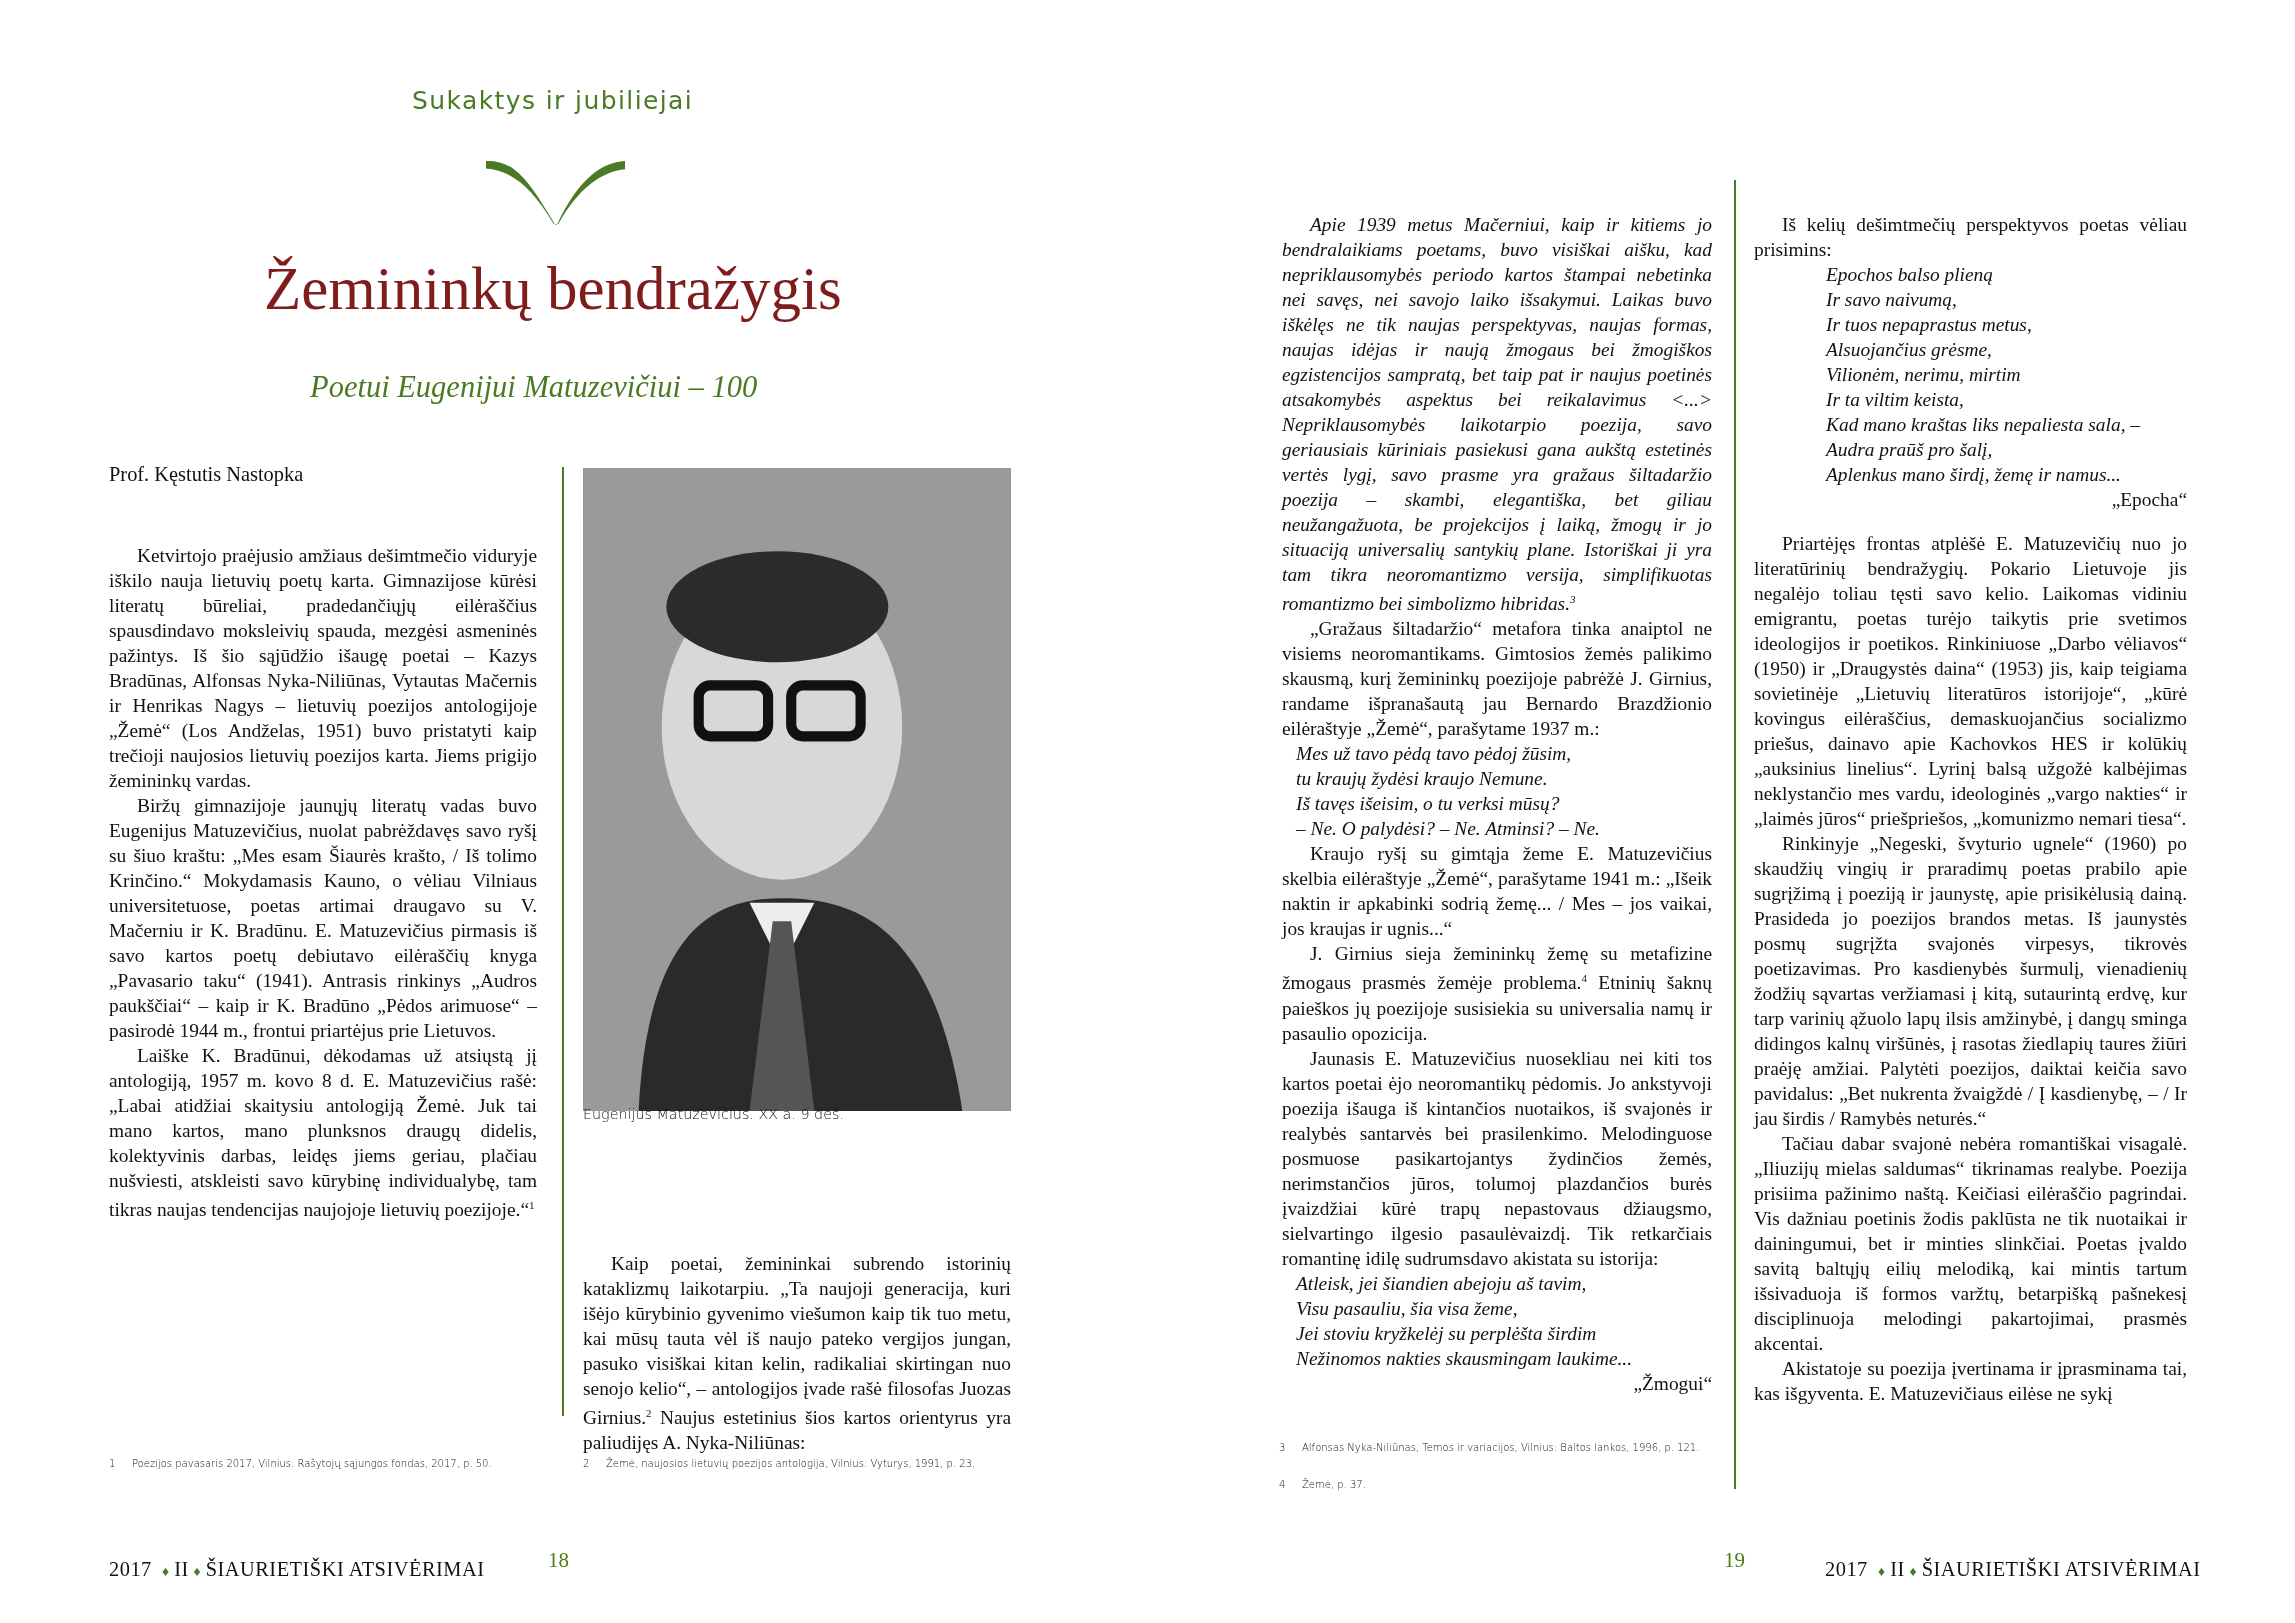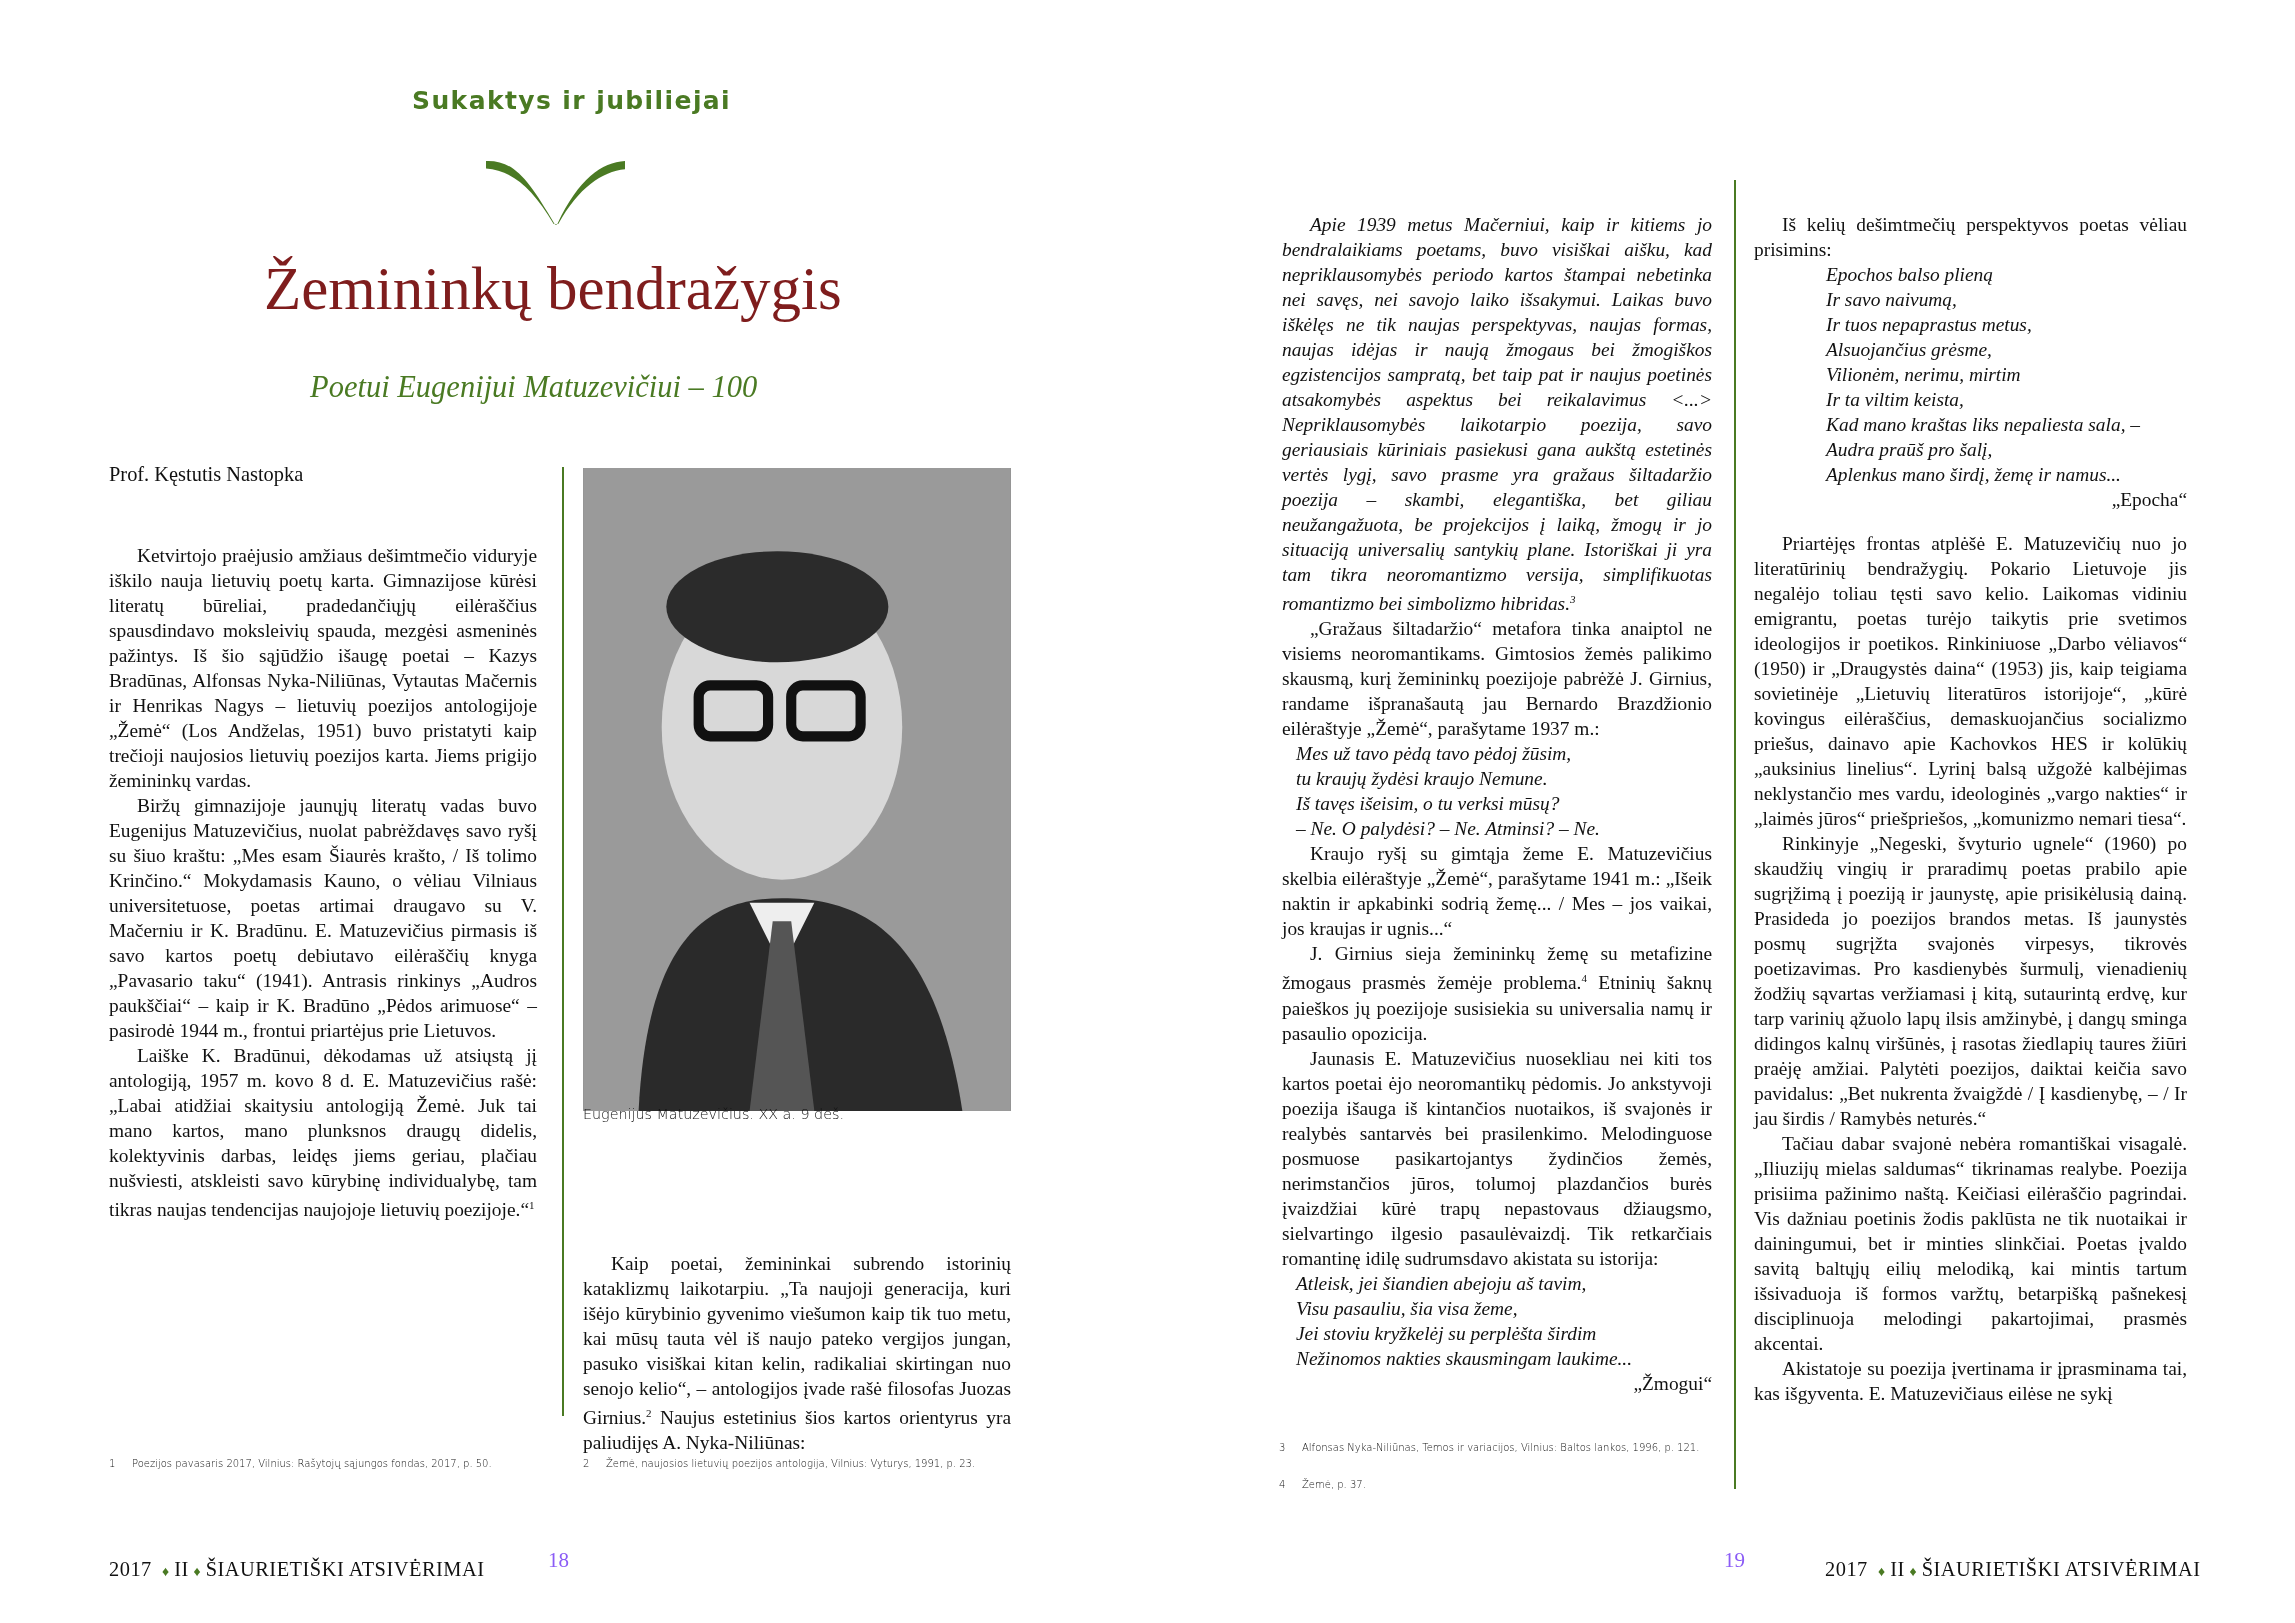--- a/index.html
+++ b/index.html
@@ -1,40 +1,40 @@
 <!DOCTYPE html>
 <html style="font-size:7.4px"><head>
 <meta charset="utf-8">
 <style>
   html,body{margin:0;padding:0;background:#fff;}
   body{width:2295px;height:1623px;position:relative;overflow:hidden;color:#111;
        font-family:"Liberation Serif","DejaVu Serif",serif;}
   .abs{position:absolute;}
-  .section{left:412px;top:86px;font-family:"DejaVu Sans","Liberation Sans",sans-serif;font-size:25px;letter-spacing:1.4px;color:#4a7a23;font-weight:700;}
+  .section{left:412px;top:86px;font-family:"DejaVu Sans","Liberation Sans",sans-serif;font-size:25px;letter-spacing:1.4px;color:#4a7a23;font-weight:400;}
   .ornament{left:486px;top:160px;width:139px;height:65px;}
   .title{left:264px;top:254px;font-size:61px;color:#7f1d1d;}
   .subtitle{left:310px;top:370px;font-size:30.5px;font-style:italic;color:#4a7a23;}
   .author{left:109px;top:463px;font-family:Liberation Serif, serif;font-size:20.4px;font-weight:300;}
   .vline{width:2.3px;background:#4a7a23;}
   .col{font-size:19.4px;line-height:25px;text-align:justify;margin-top:29px;}
   .col p{margin:0;text-indent:28px;}
   .col .it{font-style:italic;}
   .poem{margin:0;padding-left:0;font-style:italic;}
   .poem div{white-space:nowrap;}
   .src{text-align:right;}
   sup{font-size:11px;}
   .photo{left:583px;top:468px;width:428px;height:643px;
          background:radial-gradient(ellipse at 45% 45%,#e8e8e8 0%,#b5b5b5 35%,#6a6a6a 70%,#3a3a3a 100%);overflow:hidden;}
   .caption{left:583px;top:1106px;font-family:"DejaVu Sans","Liberation Sans",sans-serif;font-size:14.3px;font-weight:300;}
   .fn{font-family:"DejaVu Sans","Liberation Sans",sans-serif;font-size:10px;line-height:18.5px;font-weight:300;}
   .fn .n{display:inline-block;width:23px;}
   .fn .r{display:inline-block;vertical-align:top;}
   .footer{font-size:20.4px;letter-spacing:0.5px;margin-top:8px;}
   .footer .d{color:#4a7a23;font-size:14px;margin:0 4.6px;}
-  .pnum{font-size:21px;color:#8b5cf6;}
+  .pnum{font-size:21px;color:#4d7c0f;}
 </style>
 </head>
 <body>
 
 <div class="abs section">Sukaktys ir jubiliejai</div>
 <svg class="abs ornament" viewBox="0 0 300 140">
   <path d="M0,2 C60,0 90,40 148,138 C150,140 152,140 154,138 C200,40 250,5 300,2 L300,20 C250,25 200,60 156,138 L146,138 C100,60 55,22 0,18 Z" fill="#4a7a23"></path>
 </svg>
 <div class="abs title">Žemininkų bendražygis</div>
 <div class="abs subtitle">Poetui Eugenijui Matuzevičiui – 100</div>

